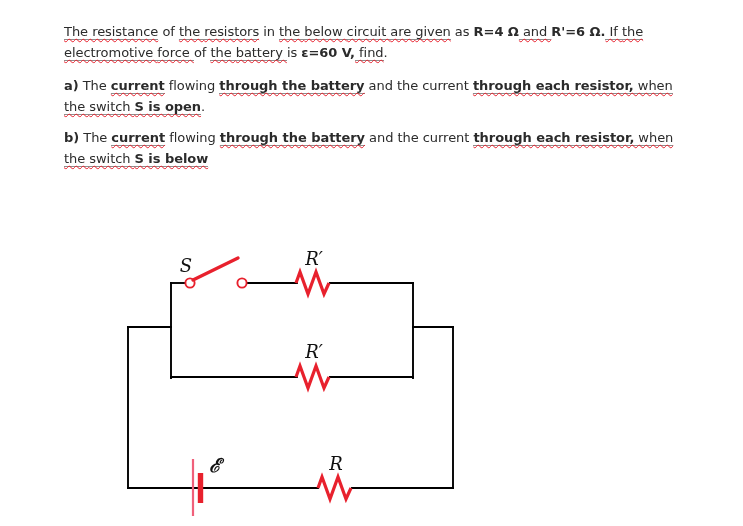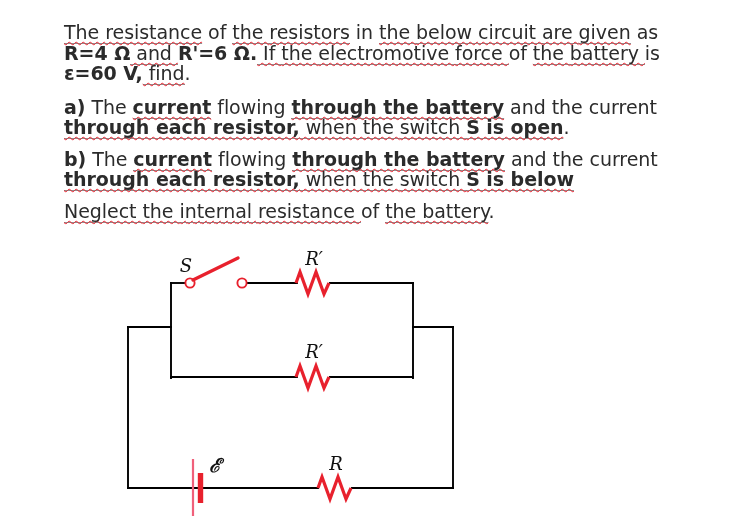--- a/index.html
+++ b/index.html
@@ -17,21 +17,21 @@
   }
 
   
   #problem-text {
     position: absolute;
     left: 64px;
     top: 22px;
     width: 615px;
   }
   .para {
-    font-size: 19px;
+    font-size: 13px;
     line-height: 20.5px;
     margin: 0 0 11px 0;
     color: #2b2b2b;
     letter-spacing: -0.05px;
   }
   .para.tight { margin-bottom: 13px; }
   .both {
     text-decoration: underline wavy #e8212d;
     text-decoration-skip-ink: none;
     text-underline-offset: 2px;
@@ -65,21 +65,20 @@
 <body>
 
 <div id="problem-text">
   <p class="para tight"><span class="both">The </span><span class="both">resistance</span><span> of </span><span class="both">the </span><span class="both">resistors</span><span> in </span><span class="both">the </span><span class="both">below </span><span class="both">circuit </span><span class="both">are </span><span class="both">given</span><span> as </span><span class="lbl">R=4 Ω</span><span class="both"> and </span><span class="lbl">R'=6 Ω.</span><span class="both">  If </span><span class="both">the </span><span class="both">electromotive </span><span class="both">force </span><span>of </span><span class="both">the </span><span class="both">battery </span><span>is </span><span class="lbl">ε=60 V,</span><span class="both"> find</span><span>.</span></p>
   <p class="para">
     <span class="lbl">a)</span><span><span>  The </span><span class="lbl both">current</span><span> flowing </span><span class="lbl both">through the battery</span><span> and the current </span><span class="lbl both">through each resistor,</span><span class="both"> when </span><span class="both">the </span><span class="both">switch </span><span class="lbl both">S is open</span><span>.</span></span>
   </p>
   <p class="para">
     <span class="lbl">b)</span><span><span>   The </span><span class="lbl both">current</span><span> flowing </span><span class="lbl both">through the battery</span><span> and the current </span><span class="lbl both">through each resistor,</span><span class="both"> when </span><span class="both">the </span><span class="both">switch </span><span class="lbl both">S is below</span></span>
   </p>
-  <p class="para"><span class="both">Neglect </span><span class="both">the </span><span class="both">internal </span><span class="both">resistance </span><span>of </span><span class="both">the </span><span class="both">battery</span><span>.</span></p>
 </div>
 
 <div id="circuit-figure">
 <svg width="743" height="526" viewBox="0 0 743 526" xmlns="http://www.w3.org/2000/svg">
 
   <g stroke="#000000" stroke-width="1.9" fill="none" stroke-linecap="square">
 
     <line x1="171" y1="283" x2="190" y2="283"></line>
     <line x1="242" y1="283" x2="297" y2="283"></line>
     <line x1="330" y1="283" x2="413" y2="283"></line>

